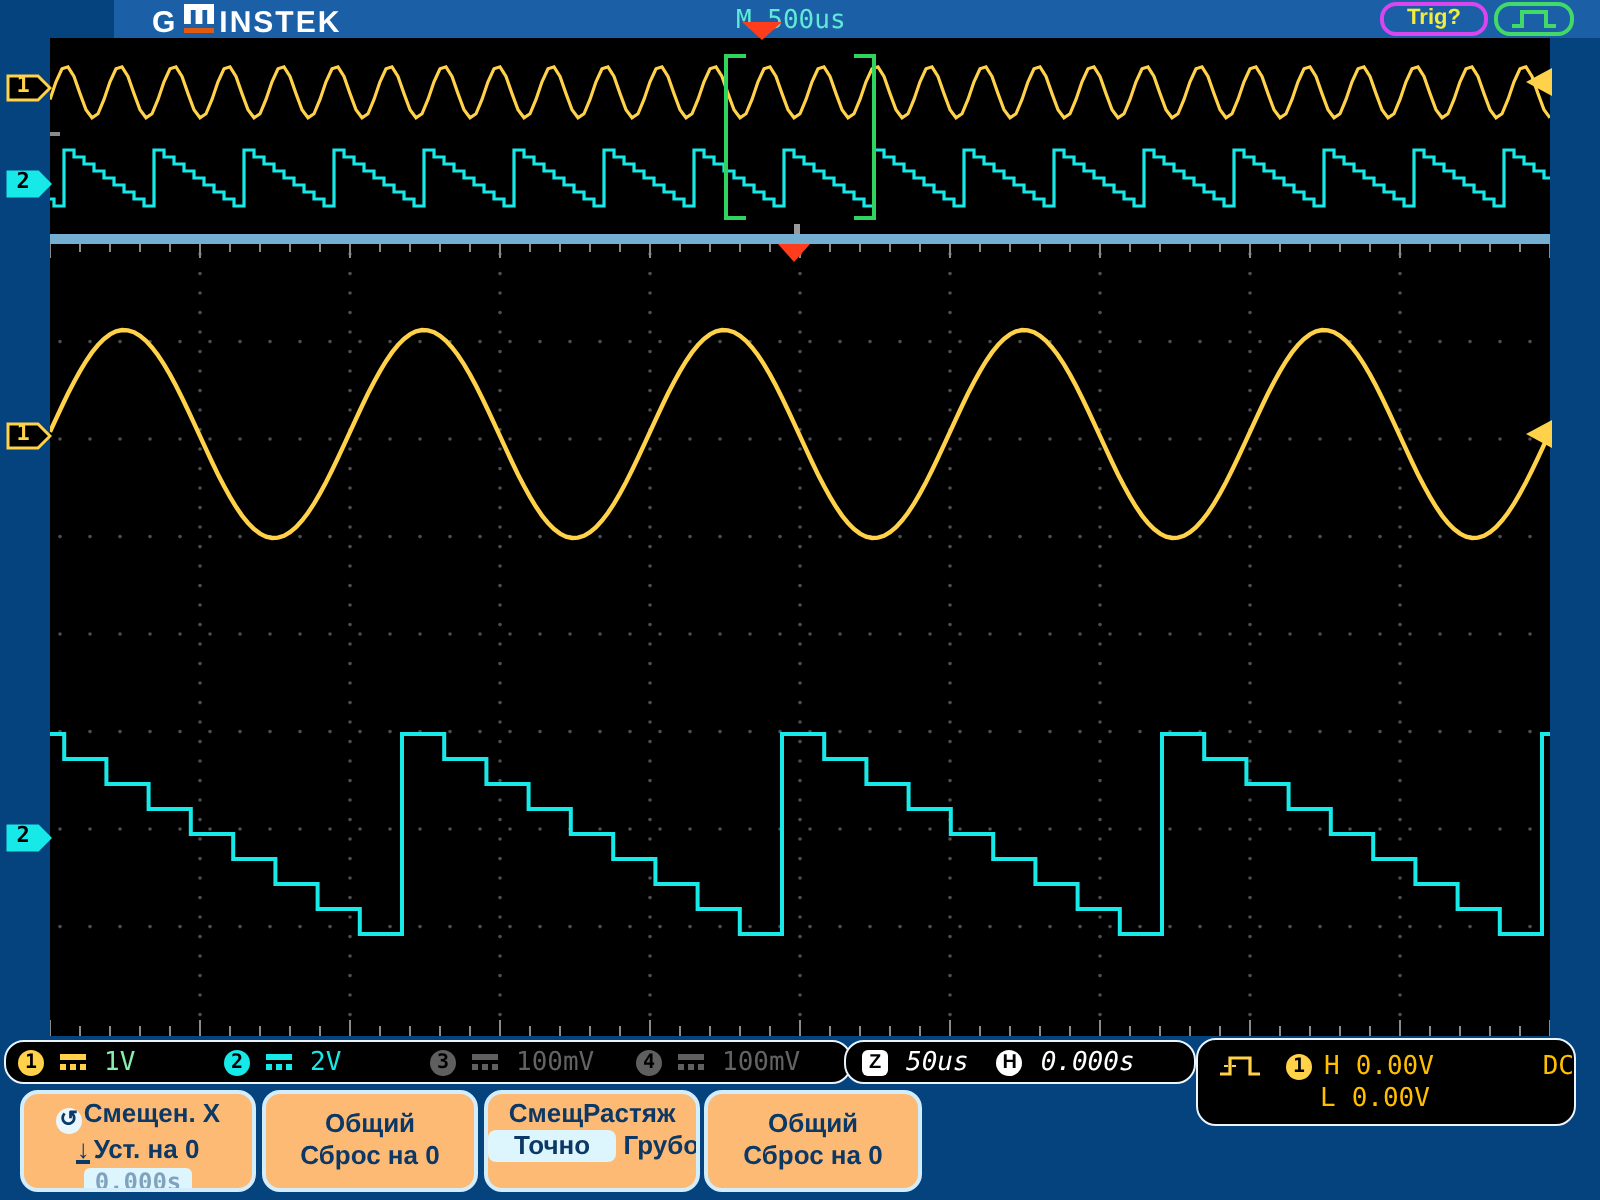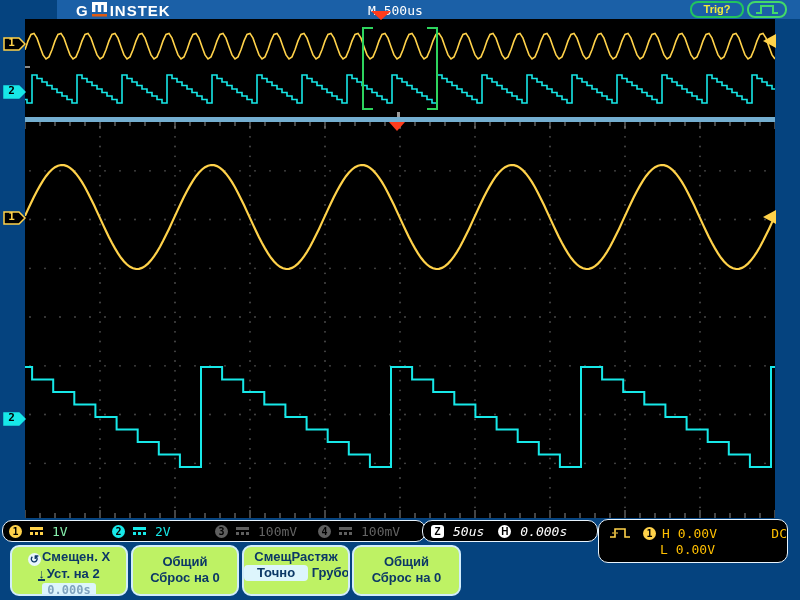--- a/index.html
+++ b/index.html
@@ -4,22 +4,22 @@
 <style>
   html,body{margin:0;padding:0;background:#222;}
   .screen{position:relative;width:800px;height:600px;background:#05437f;overflow:hidden;
           font-family:"DejaVu Sans Mono",monospace;}
   
   .topbar{position:absolute;left:0;top:0;width:800px;height:19px;background:#1b60a7;}
   .topbar-corner{position:absolute;left:0;top:0;width:57px;height:19px;background:#05437f;}
   .logo{position:absolute;left:76px;top:1px;display:flex;align-items:center;color:#fff;
         font:bold 15px "Liberation Sans",sans-serif;letter-spacing:1px;}
   .logo .mark{margin:0 2px;display:inline-block;}
-  .timebase{position:absolute;left:368px;top:3px;color:#ffffff;font:13px "DejaVu Sans Mono",monospace;}
-  .trig-badge{position:absolute;left:690px;top:1px;width:50px;height:13px;border:2px solid #22c55e;
+  .timebase{position:absolute;left:368px;top:3px;color:#5eead4;font:13px "DejaVu Sans Mono",monospace;}
+  .trig-badge{position:absolute;left:690px;top:1px;width:50px;height:13px;border:2px solid #d946ef;
               border-radius:8px;color:#f2ec3c;font:bold 11px/13px "Liberation Sans",sans-serif;text-align:center;}
   .force-badge{position:absolute;left:747px;top:1px;width:36px;height:13px;border:2px solid #43d969;
                border-radius:8px;display:flex;align-items:center;justify-content:center;}
   
   .panel{position:absolute;left:25px;background:#000;}
   #overview{top:19px;width:750px;height:98px;}
   #mainwin{top:122px;width:750px;height:396px;}
   .divider{position:absolute;left:25px;top:117px;width:750px;height:5px;background:#74aed0;}
   .divider-tick{position:absolute;left:397px;top:112px;width:3px;height:5px;background:#9a9a9a;}
   .gnd-tick{position:absolute;left:25px;top:66px;width:5px;height:2px;background:#8a8a8a;}
@@ -60,21 +60,21 @@
   .hicon{width:13px;height:13px;background:#fff;border-radius:50%;color:#000;text-align:center;
          font:bold 10px/13px "Liberation Sans",sans-serif;flex:0 0 13px;margin-left:14px;}
   #tbox .val{margin-left:9px;font-style:italic;}
   .trow{display:flex;align-items:center;color:#ffbf00;font:13px "DejaVu Sans Mono",monospace;}
   .trow.r1{padding-left:10px;}
   .trow.r2{padding-left:61px;}
   .trow .cnum{margin:0 6px 0 8px;}
   .trow .tv{margin-left:8px;}
   .trow .coup{margin-left:auto;}
   
-  .mbtn{position:absolute;top:545px;height:47px;background:#bef264;border:2px solid #d2edfb;
+  .mbtn{position:absolute;top:545px;height:47px;background:#fdba74;border:2px solid #d2edfb;
         border-radius:9px;color:#0c3866;text-align:center;
         font:bold 13px/16px "Liberation Sans",sans-serif;overflow:hidden;cursor:pointer;}
   .mbtn .t{margin-top:2px;white-space:nowrap;}
   .mbtn .t2{white-space:nowrap;}
   #b1{left:10px;width:114px;}
   #b2{left:131px;width:104px;}
   #b3{left:242px;width:104px;}
   #b4{left:352px;width:105px;}
   #b2 .t,#b4 .t{margin-top:7px;}
   .pill{display:inline-block;background:#ddf5fc;border-radius:4px;padding:0 13px;}
@@ -1029,21 +1029,21 @@
       <span class="coup">DC</span>
     </div>
     <div class="trow r2">
       <span>L</span>
       <span class="tv">0.00V</span>
     </div>
   </div>
 
   <div class="mbtn" id="b1">
     <div class="t"><span class="knob">↺</span><span>Смещен. Х</span></div>
-    <div class="t2"><span class="downbar">↓</span><span>Уст. на 2</span></div>
+    <div class="t2"><span class="downbar">↓</span><span>Уст. на 0</span></div>
     <div><span class="valpill">0.000s</span></div>
   </div>
   <div class="mbtn" id="b2">
     <div class="t">Общий</div>
     <div class="t2">Сброс на 0</div>
   </div>
   <div class="mbtn" id="b3">
     <div class="t">СмещРастяж</div>
     <div class="t2">
       <span class="pill">Точно</span>

